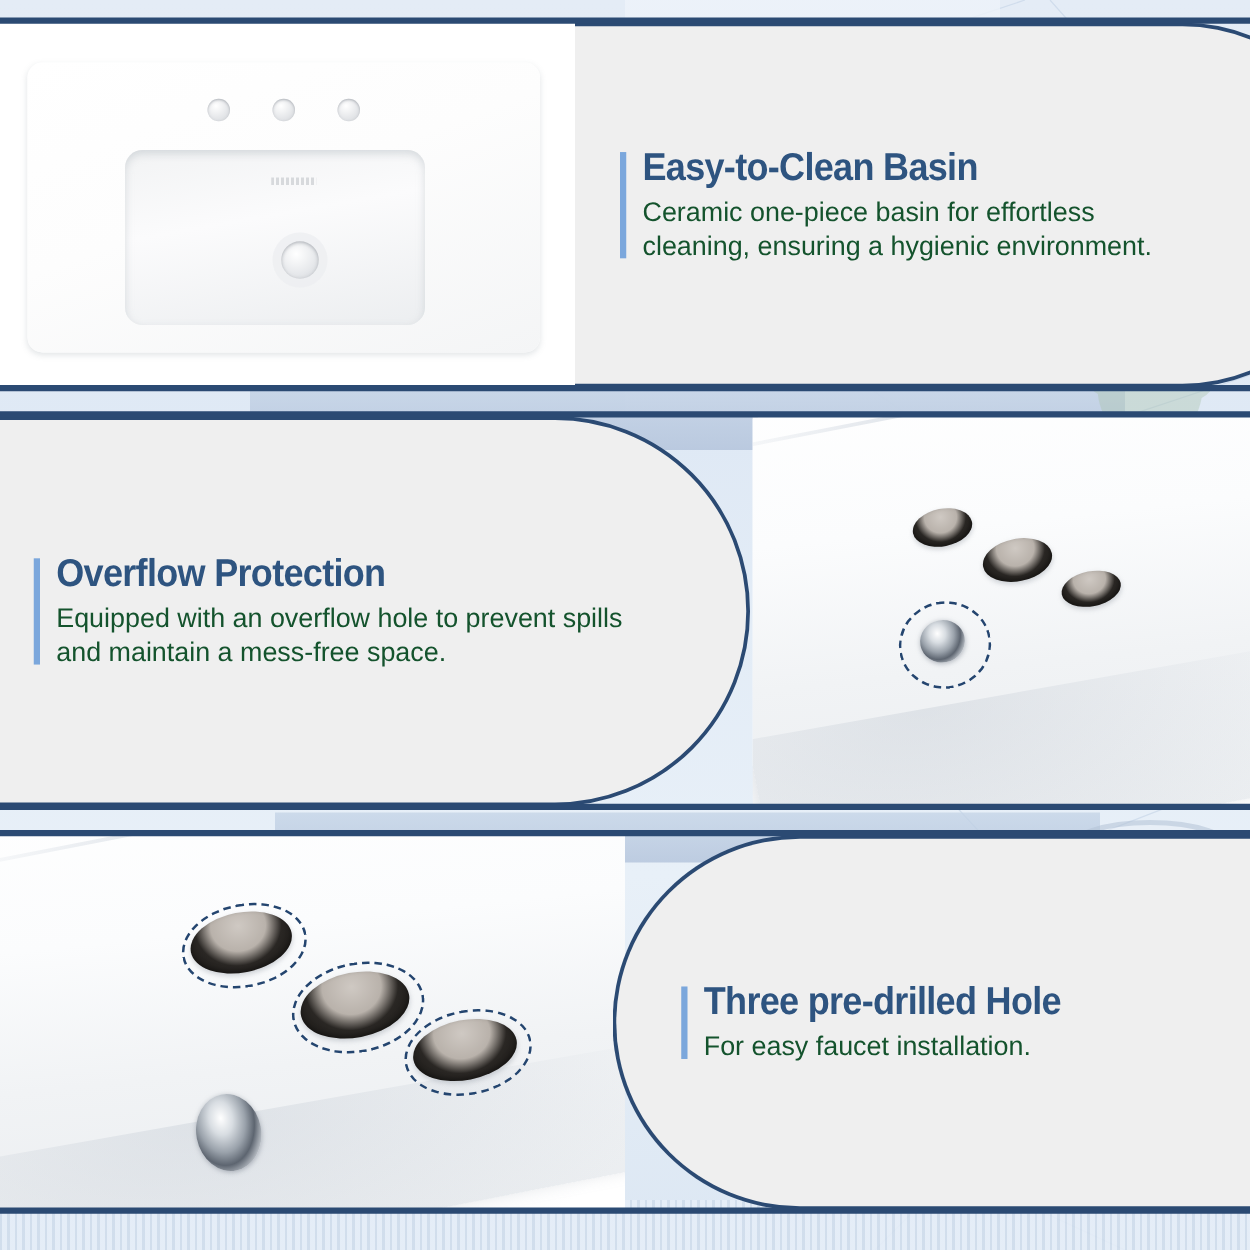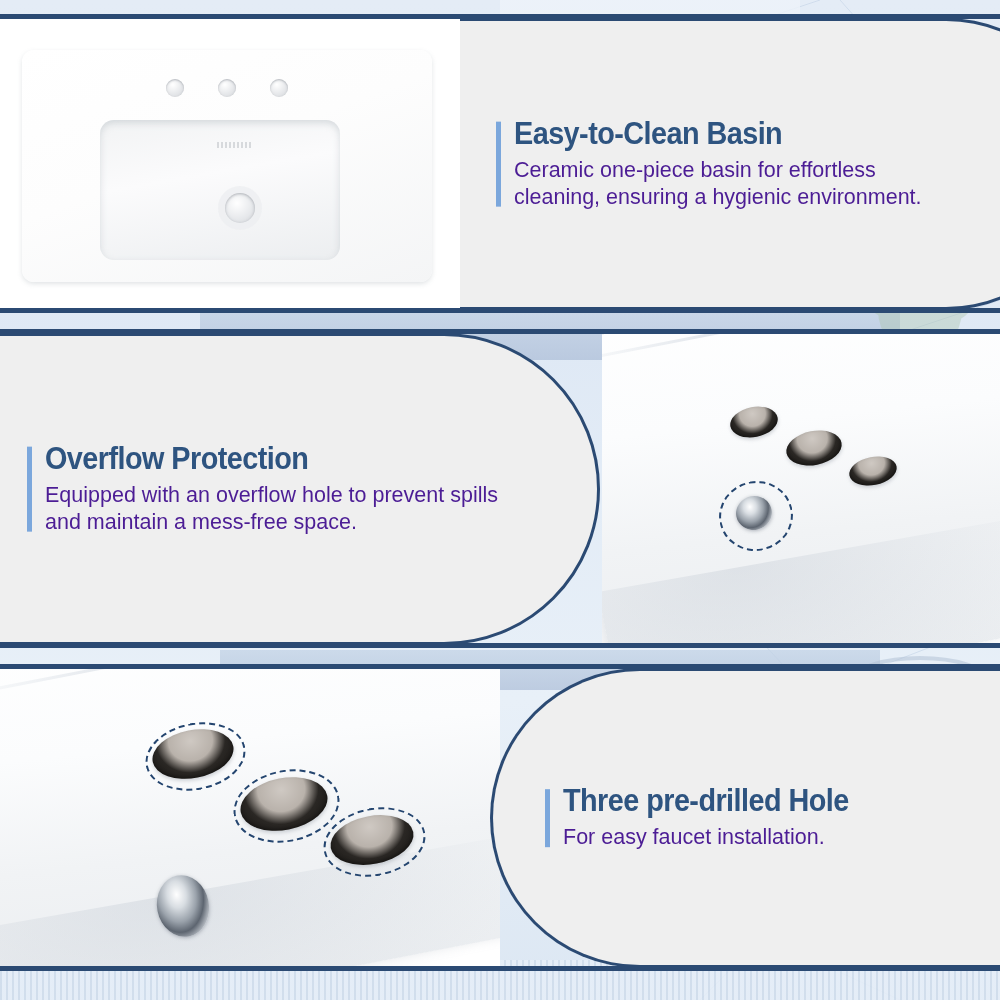--- a/index.html
+++ b/index.html
@@ -49,21 +49,21 @@
   .pill-right-3{left:490px;width:1000px;border-radius:300px 0 0 300px;border-right:none;}
 
   .pill-inner{position:absolute;top:50%;transform:translateY(-50%);}
 
   .accentbar{position:absolute;left:0;top:4px;bottom:4px;width:5px;background:#7ba7dc;}
   .txt{padding-left:18px;}
   h2.head{margin:0 0 6px 0;font-size:31px;line-height:1.05;color:#2e5480;
     font-weight:bold;letter-spacing:-0.6px;font-stretch:condensed;
     font-family:"Liberation Sans Narrow","Liberation Sans",sans-serif;
     transform:scaleX(.93);transform-origin:left center;white-space:nowrap;}
-  p.body{margin:0;font-size:21.5px;line-height:1.26;color:#4c1d95;font-weight:400;}
+  p.body{margin:0;font-size:21.5px;line-height:1.26;color:#14532d;font-weight:400;}
 
   
   .p1wrap{position:relative;width:100%;height:100%;background:#fff;}
   .sink-top{position:absolute;left:22px;top:32px;width:410px;height:232px;
     background:linear-gradient(160deg,#ffffff 0%,#fdfdfd 45%,#f4f5f6 100%);
     border-radius:12px;box-shadow:0 2px 5px rgba(120,130,140,.22);}
   .sink-basin{position:absolute;left:78px;top:70px;width:240px;height:140px;
     background:linear-gradient(170deg,#f2f3f4,#fbfbfc 40%,#eceef0);
     border-radius:14px;box-shadow:inset 0 3px 7px rgba(160,170,180,.38);}
   .sink-hole{position:absolute;width:18px;height:18px;border-radius:50%;

